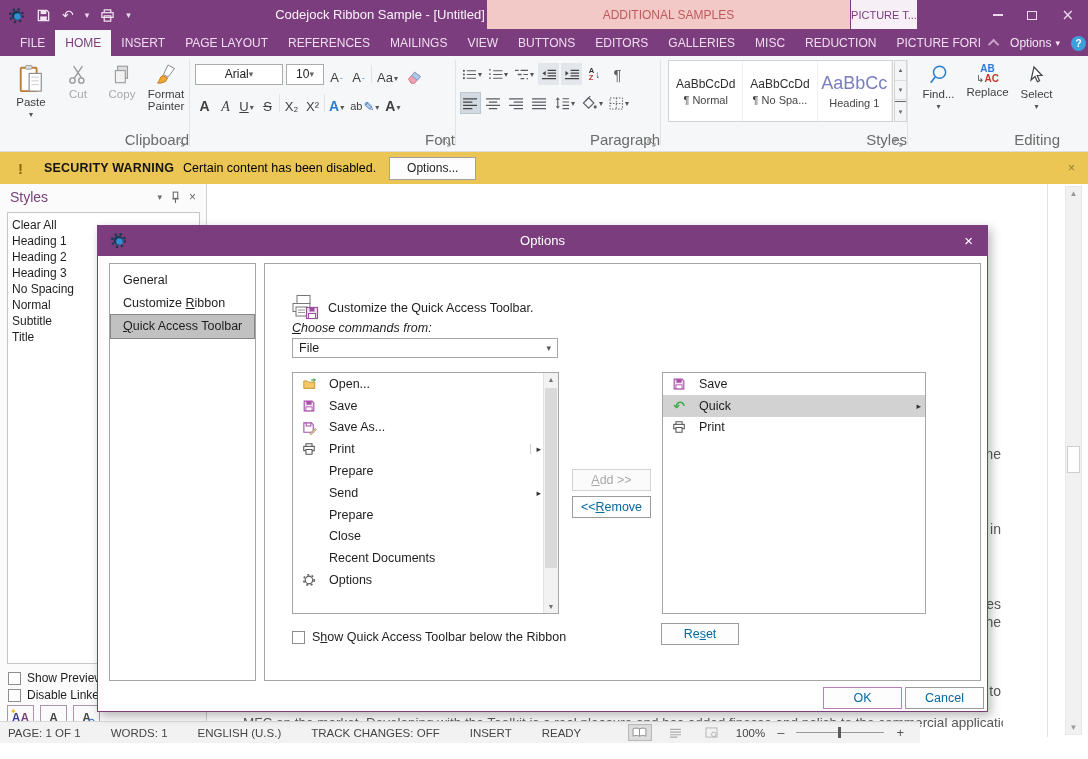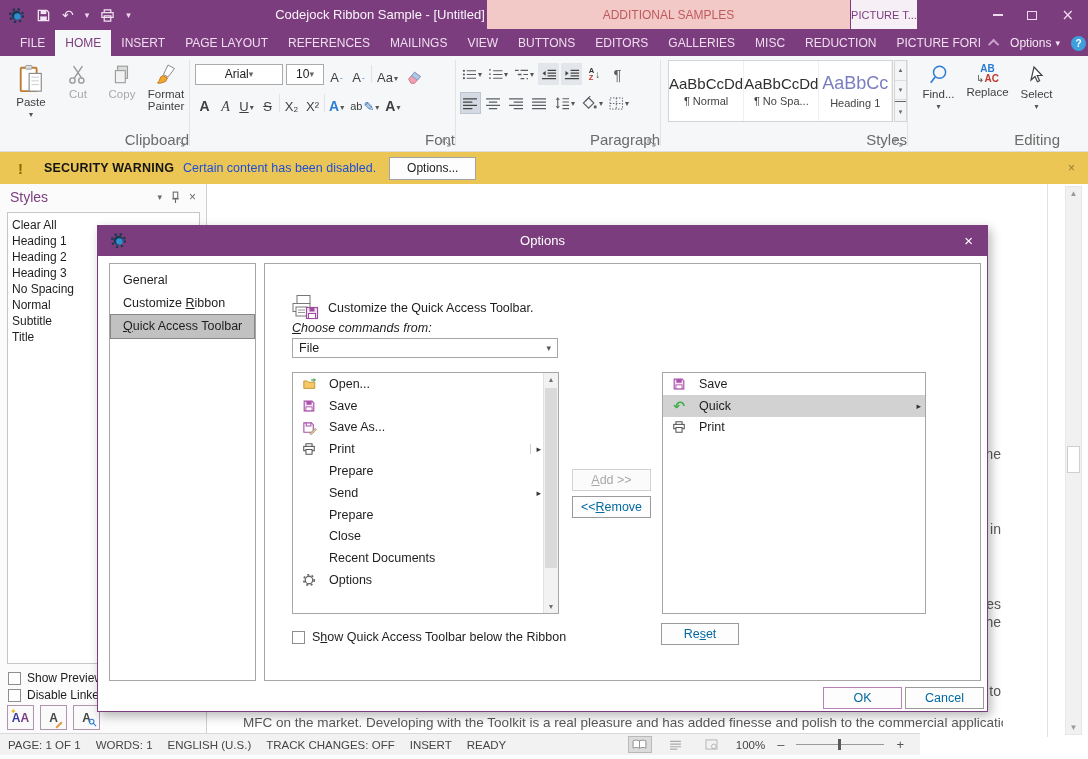--- a/index.html
+++ b/index.html
@@ -74,41 +74,41 @@
   .pbtn .arr{font-size:8px;color:#555}
   .pbtn.on{background:#d3dae2;border:1px solid #bcc6d1}
   .pbtn.gray{background:#e3e6ea}
   .azsort{display:flex;flex-direction:column;font-size:7.5px;font-weight:bold;line-height:7px;color:#333}
   .azsort .z{color:#c0392b}
   .azarr{font-size:10px;color:#444}
   .pil{font-size:15px;color:var(--icongray)}
   .g-styles{left:661px;width:246px}
   .gallery{position:absolute;left:7px;top:4px;width:225px;height:62px;background:#fff;border:1px solid #d4d4d4;display:flex;}
   .stitem{flex:1;display:flex;flex-direction:column;align-items:center;justify-content:center;gap:3px;border-right:1px solid #f0f0f0}
-  .stprev{font-size:15px;color:#2f2f2f;white-space:nowrap}
+  .stprev{font-size:12px;color:#2f2f2f;white-space:nowrap}
   .stprev.h1{font-size:18px;color:#7a7ec0}
   .stname{font-size:11px;color:#444;white-space:nowrap}
   .ststrip{position:absolute;left:233px;top:4px;width:13px;height:62px;border:1px solid #d4d4d4;display:flex;flex-direction:column;background:#f4f5f6}
   .ststrip span{flex:1;display:flex;align-items:center;justify-content:center;font-size:7px;color:#666;border-bottom:1px solid #ddd}
   .ststrip span:last-child{border-bottom:none}
   .exp{border-top:1px solid #666;line-height:6px;margin-top:1px}
   .g-edit{left:908px;width:152px}
   .erow{position:absolute;left:6px;top:2px;display:flex;}
   .medbtn{width:49px;display:flex;flex-direction:column;align-items:center;gap:2px;padding-top:6px;font-size:11.5px;color:#3f3f3f}
   .medbtn .arr{font-size:8px;color:#555}
   .repl{display:flex;flex-direction:column;align-items:center;font-size:10px;font-weight:bold;line-height:10px}
   .repl .r1{color:#2b7cd3}
   .repl .r2{color:#c0392b}
   .repl .r2 i{font-style:normal;color:#555;font-weight:normal}
 
   
   .secbar{position:absolute;left:0;top:152px;width:1088px;height:32px;background:var(--gold);display:flex;align-items:center;}
   .bang{margin-left:18px;font-weight:bold;font-size:15px;color:#8a6a00;}
   .sectitle{margin-left:21px;font-weight:bold;font-size:12.5px;color:#141414;letter-spacing:.2px}
-  .secmsg{margin-left:9px;font-size:12.5px;color:#1d4ed8}
+  .secmsg{margin-left:9px;font-size:12.5px;color:#000000}
   .secbtn{margin-left:13px;width:87px;height:23px;background:#fdfdfd;border:1px solid #a3a3a3;font-size:12px;color:#222;display:flex;align-items:center;justify-content:center;}
   .secx{margin-left:auto;margin-right:13px;color:#8f7c33;font-size:12px}
 
   
   .spanel{position:absolute;left:0;top:184px;width:207px;height:553px;background:#fbfbfb;border-right:1px solid #cfcfcf;}
   .sphead{position:absolute;left:0;top:0;width:100%;height:26px;display:flex;align-items:center;}
   .sptitle{margin-left:10px;font-size:14px;color:var(--purple);}
   .spicons{margin-left:auto;margin-right:10px;display:flex;align-items:center;gap:9px;color:#6a6a6a}
   .spicons .dd{font-size:9px}
   .spicons .x{font-size:12px}
@@ -162,21 +162,21 @@
   .btn{border:1px solid #9a9a9a;background:#fdfdfd;display:flex;align-items:center;justify-content:center;font-size:12.5px;color:#0369a1;}
   .addbtn{position:absolute;left:307px;top:205px;width:79px;height:22px;border-color:#d2d2d2;color:#a8a8a8;background:#fbfbfb}
   .rembtn{position:absolute;left:307px;top:232px;width:79px;height:22px;}
   .showbelow{position:absolute;left:27px;top:366px;display:flex;align-items:center;gap:7px;}
   .resetbtn{position:absolute;left:396px;top:359px;width:78px;height:22px;}
   .okbtn{position:absolute;left:725px;top:461px;width:79px;height:22px;border-color:#b981b9;}
   .cancelbtn{position:absolute;left:807px;top:461px;width:79px;height:22px;}
   .undoG{color:#3fae49;font-size:14px;font-weight:bold;line-height:14px}
 
   
-  .statusbar{position:absolute;left:0;bottom:4px;width:920px;height:22px;background:#f2f2f2;border-top:1px solid #d9d9d9;display:flex;align-items:center;font-size:11.5px;color:#454545;padding-left:8px;gap:15px;}
+  .statusbar{position:absolute;left:0;bottom:16px;width:920px;height:22px;background:#f2f2f2;border-top:1px solid #d9d9d9;display:flex;align-items:center;font-size:11.5px;color:#454545;padding-left:8px;gap:30px;}
   .sbright{margin-left:auto;display:flex;align-items:center;gap:12px;padding-right:16px;}
   .vbtn{width:24px;height:17px;display:flex;align-items:center;justify-content:center;}
   .vbtn.on{background:#dcdcdc;border:1px solid #b9b9b9}
   .ztrack{width:88px;height:1px;background:#9a9a9a;position:relative;}
   .zthumb{position:absolute;left:42px;top:-5px;width:3px;height:11px;background:#5a5a5a;}
   .zminus,.zplus{font-size:13px;color:#555}
 </style>
 </head>
 <body>
 

